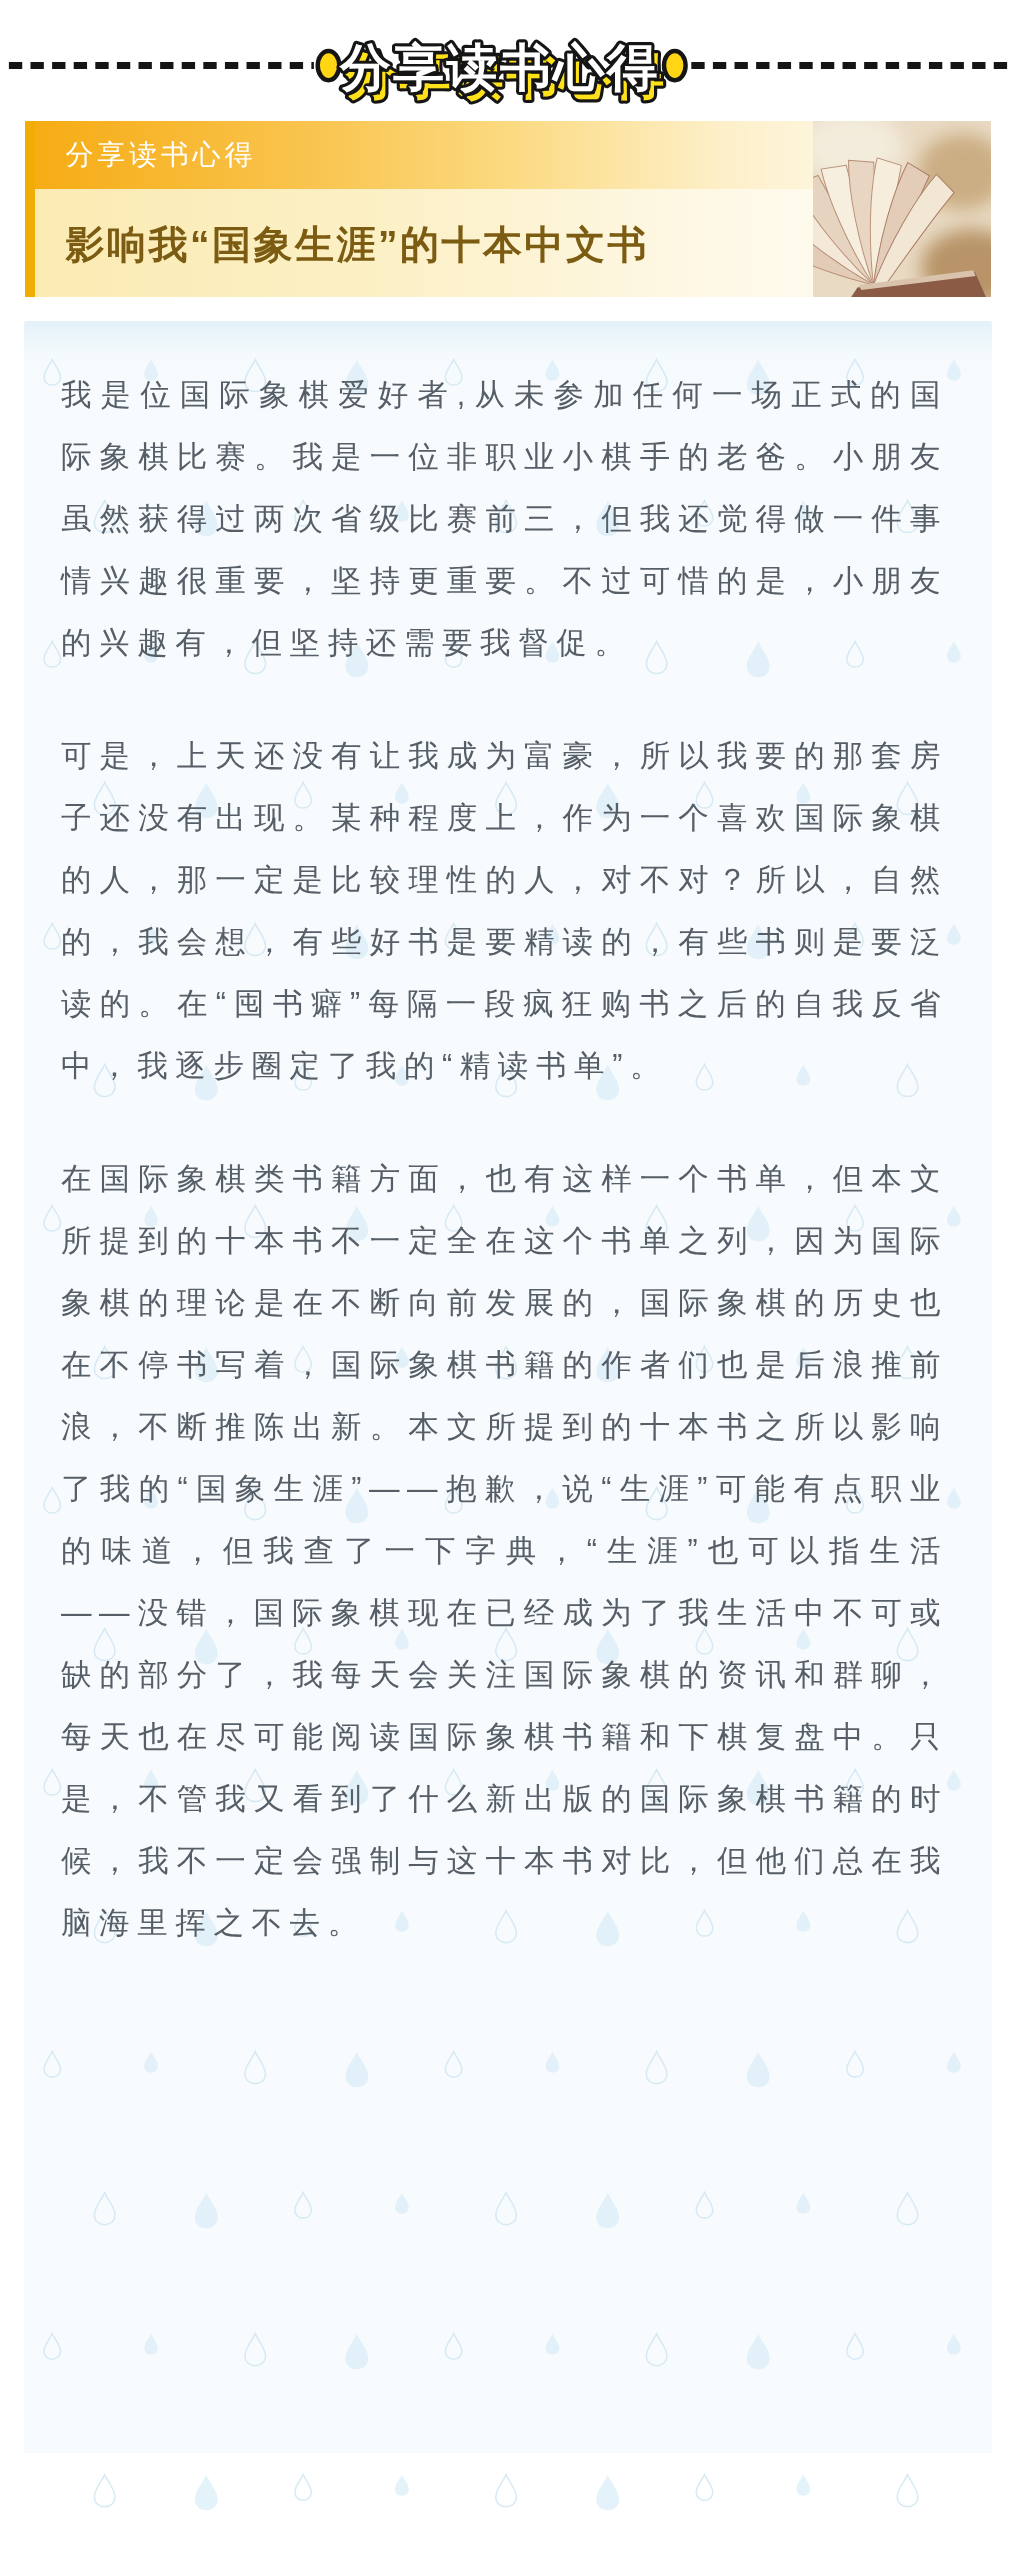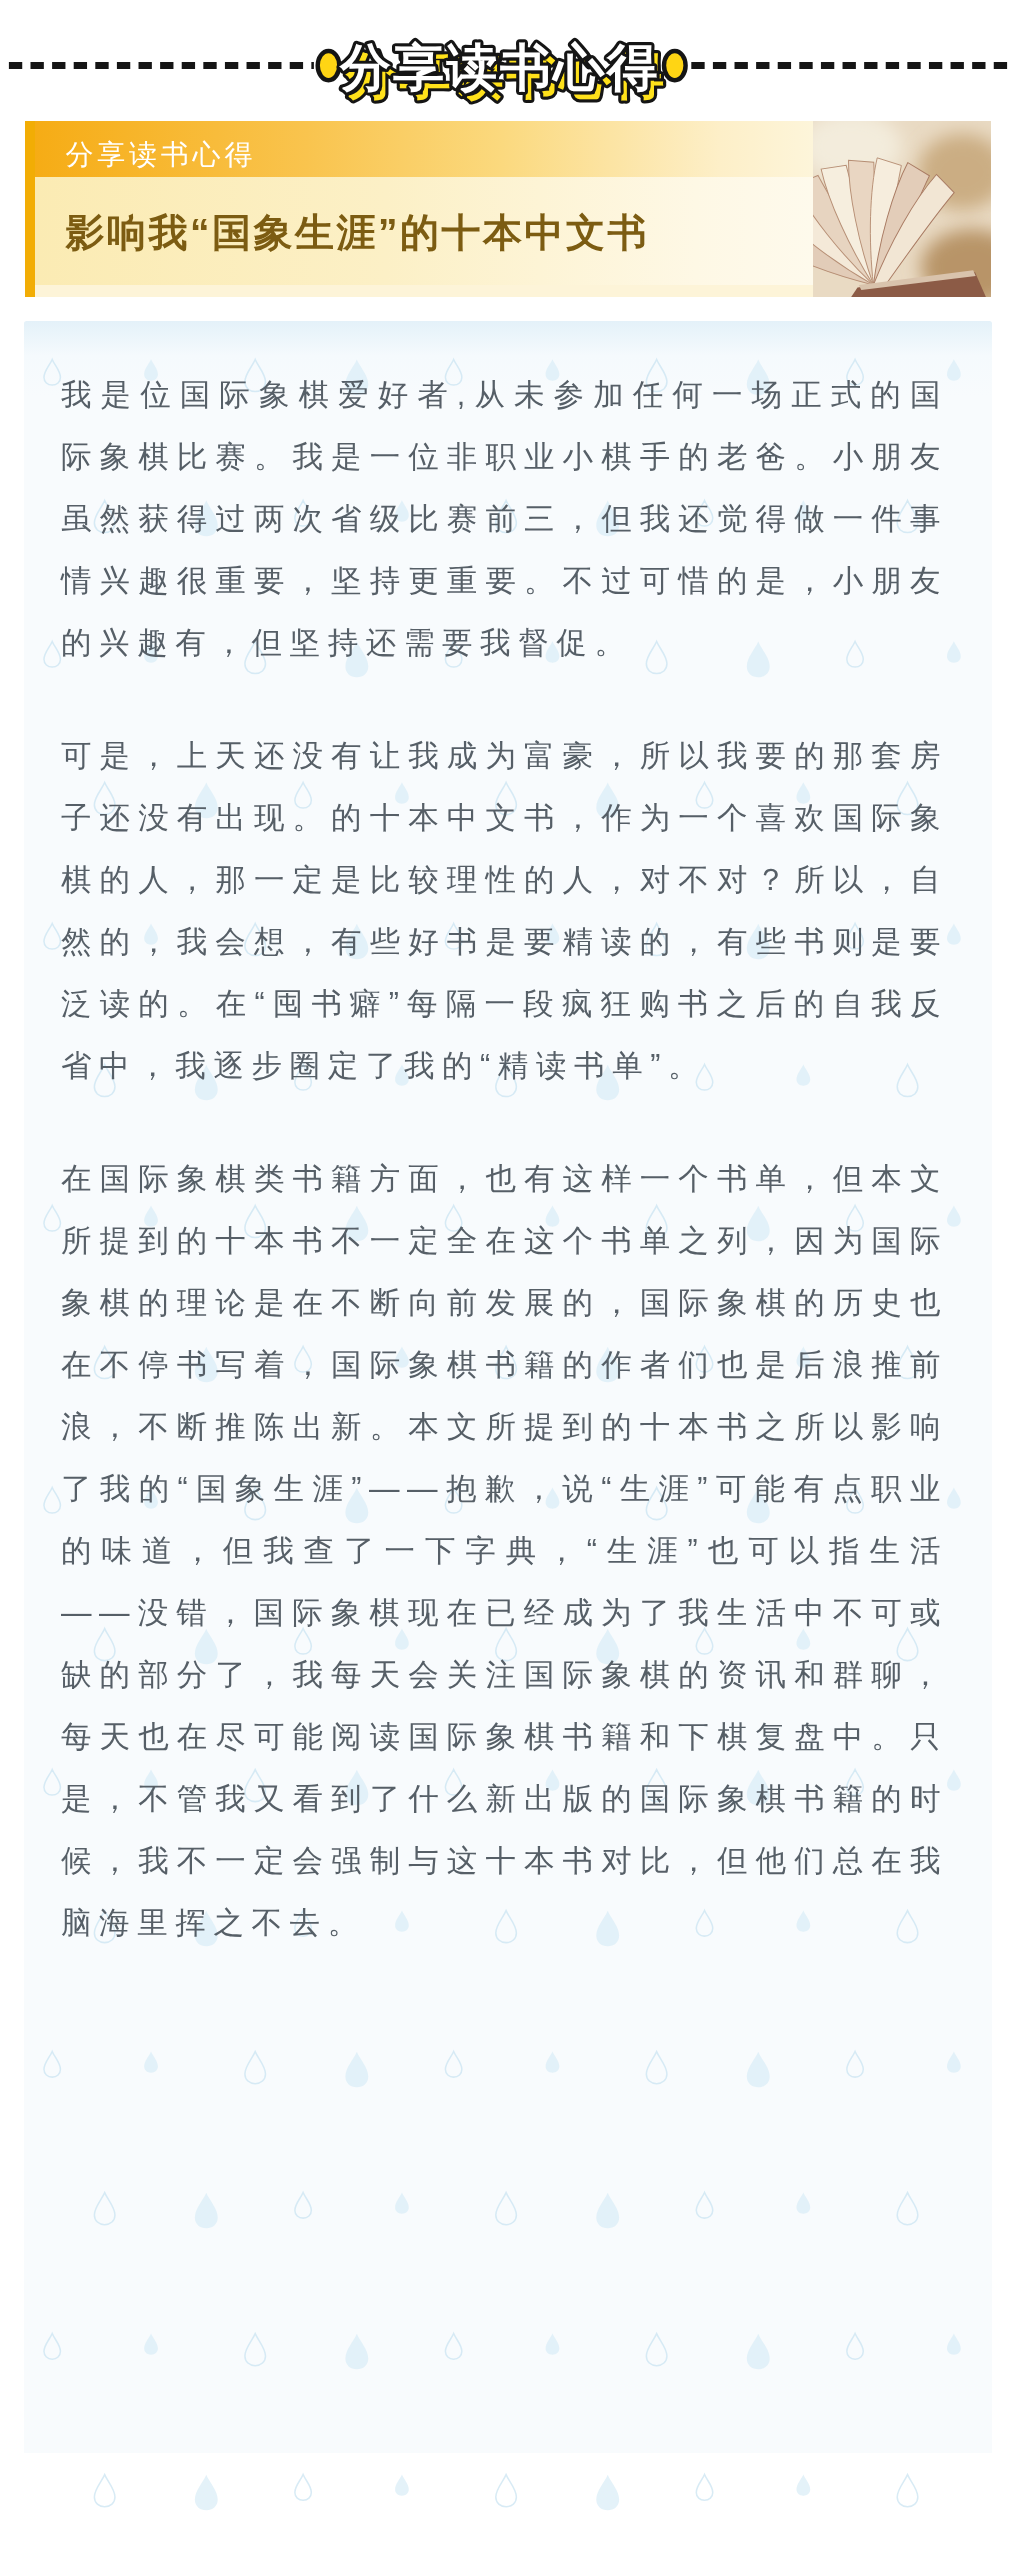--- a/index.html
+++ b/index.html
@@ -16,21 +16,21 @@
   .banner-strip{position:absolute;left:0;top:0;width:9.5px;height:176px;background:#F2AD05;}
   .banner-toprow{
     position:absolute;left:9.5px;top:0;width:778px;height:68px;
     background:linear-gradient(90deg,#F6AC15 0%,#F9C44E 35%,#FBD97E 60%,#FDEFC8 88%,#FDF5DA 100%);
   }
   .banner-label{
     position:absolute;left:30.5px;top:16.5px;
     font-size:28px;line-height:34px;color:#FFFFFF;letter-spacing:3.8px;font-weight:500;
   }
   .banner-titlerow{
-    position:absolute;left:9.5px;top:56px;width:778px;height:108px;
+    position:absolute;left:9.5px;top:68px;width:778px;height:108px;
     background:linear-gradient(90deg,#FBEBB3 0%,#FCF0C6 45%,#FEF8E5 85%,#FEFAEC 100%);
   }
   .banner-title{
     position:absolute;left:30.5px;top:32px;width:750px;
     font-size:39px;line-height:47px;font-weight:600;color:#7C5C12;letter-spacing:2.5px;
     white-space:nowrap;
   }
   .banner-photo{position:absolute;right:0;top:0;width:178px;height:176px;}
   
   .panel{
@@ -279,17 +279,17 @@
       <use href="#dropPath" transform="translate(583,3372) scale(0.6)" fill="#DBEDF7" stroke="none" opacity="0.75"></use>
       <use href="#dropPath" transform="translate(741,3372) scale(0.9)" fill="none" stroke="#CBE4F2" stroke-width="2.67" opacity="0.75"></use>
       <use href="#dropPath" transform="translate(899,3372) scale(1)" fill="#DBEDF7" stroke="none" opacity="0.75"></use>
       <use href="#dropPath" transform="translate(1057,3372) scale(0.72)" fill="none" stroke="#CBE4F2" stroke-width="3.33" opacity="0.75"></use>
       <use href="#dropPath" transform="translate(1215,3372) scale(0.6)" fill="#DBEDF7" stroke="none" opacity="0.75"></use>
       <use href="#dropPath" transform="translate(1373,3372) scale(0.9)" fill="none" stroke="#CBE4F2" stroke-width="2.67" opacity="0.75"></use>
       <use href="#dropPath" transform="translate(1531,3372) scale(1)" fill="#DBEDF7" stroke="none" opacity="0.75"></use>
     </svg>
   <div class="article">
     <p>我是位国际象棋爱好者,从未参加任何一场正式的国际象棋比赛。我是一位非职业小棋手的老爸。小朋友虽然获得过两次省级比赛前三，但我还觉得做一件事情兴趣很重要，坚持更重要。不过可惜的是，小朋友的兴趣有，但坚持还需要我督促。</p>
-    <p>可是，上天还没有让我成为富豪，所以我要的那套房子还没有出现。的十本中文书，作为一个喜欢国际象棋的人，那一定是比较理性的人，对不对？所以，自然的，我会想，有些好书是要精读的，有些书则是要泛读的。在“囤书癖”每隔一段疯狂购书之后的自我反省中，我逐步圈定了我的“精读书单”。</p>
+    <p>可是，上天还没有让我成为富豪，所以我要的那套房子还没有出现。某种程度上，作为一个喜欢国际象棋的人，那一定是比较理性的人，对不对？所以，自然的，我会想，有些好书是要精读的，有些书则是要泛读的。在“囤书癖”每隔一段疯狂购书之后的自我反省中，我逐步圈定了我的“精读书单”。</p>
     <p>在国际象棋类书籍方面，也有这样一个书单，但本文所提到的十本书不一定全在这个书单之列，因为国际象棋的理论是在不断向前发展的，国际象棋的历史也在不停书写着，国际象棋书籍的作者们也是后浪推前浪，不断推陈出新。本文所提到的十本书之所以影响了我的“国象生涯”——抱歉，说“生涯”可能有点职业的味道，但我查了一下字典，“生涯”也可以指生活——没错，国际象棋现在已经成为了我生活中不可或缺的部分了，我每天会关注国际象棋的资讯和群聊，每天也在尽可能阅读国际象棋书籍和下棋复盘中。只是，不管我又看到了什么新出版的国际象棋书籍的时候，我不一定会强制与这十本书对比，但他们总在我脑海里挥之不去。</p>
   </div>
 </div>
 
 
 </body></html>

